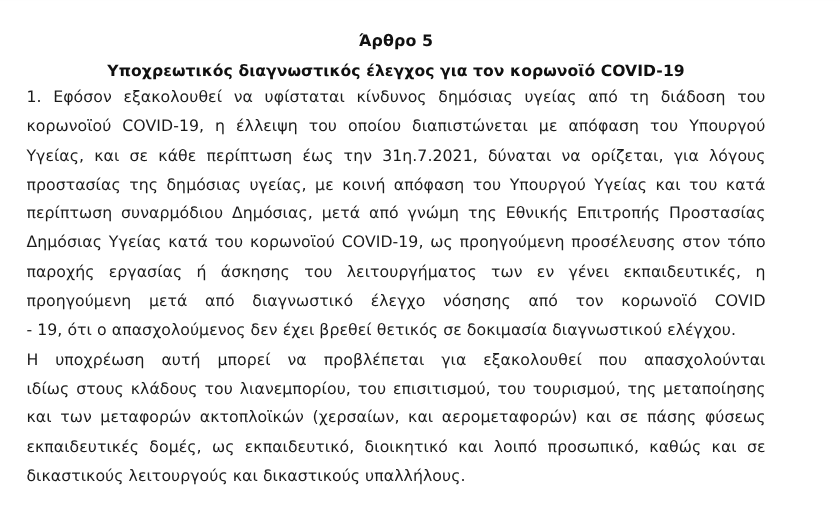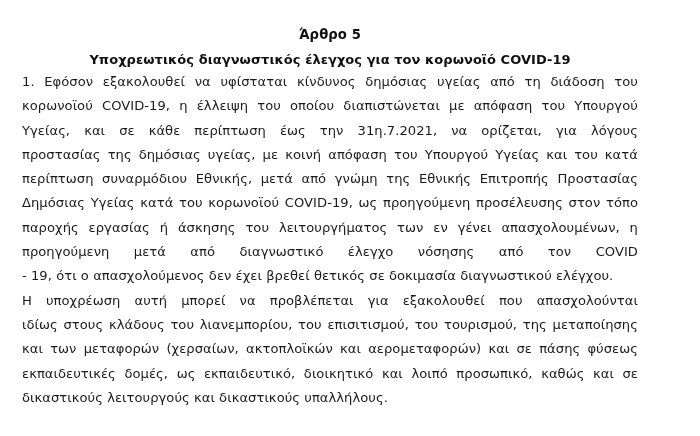--- a/index.html
+++ b/index.html
@@ -128,20 +128,21 @@
       </div>
       <div class="doc-line justify">
         <span>Υγείας,</span>
         <span>και</span>
         <span>σε</span>
         <span>κάθε</span>
         <span>περίπτωση</span>
         <span>έως</span>
         <span>την</span>
         <span>31η.7.2021,</span>
+        <span>δύναται</span>
         <span>να</span>
         <span>ορίζεται,</span>
         <span>για</span>
         <span>λόγους</span>
       </div>
       <div class="doc-line justify">
         <span>προστασίας</span>
         <span>της</span>
         <span>δημόσιας</span>
         <span>υγείας,</span>
@@ -151,21 +152,21 @@
         <span>του</span>
         <span>Υπουργού</span>
         <span>Υγείας</span>
         <span>και</span>
         <span>του</span>
         <span>κατά</span>
       </div>
       <div class="doc-line justify">
         <span>περίπτωση</span>
         <span>συναρμόδιου</span>
-        <span>Εθνικής,</span>
+        <span>Δημόσιας,</span>
         <span>μετά</span>
         <span>από</span>
         <span>γνώμη</span>
         <span>της</span>
         <span>Εθνικής</span>
         <span>Επιτροπής</span>
         <span>Προστασίας</span>
       </div>
       <div class="doc-line justify">
         <span>Δημόσιας</span>
@@ -183,32 +184,33 @@
       <div class="doc-line justify">
         <span>παροχής</span>
         <span>εργασίας</span>
         <span>ή</span>
         <span>άσκησης</span>
         <span>του</span>
         <span>λειτουργήματος</span>
         <span>των</span>
         <span>εν</span>
         <span>γένει</span>
-        <span>απασχολουμένων,</span>
+        <span>εκπαιδευτικές,</span>
         <span>η</span>
       </div>
       <div class="doc-line justify">
         <span>προηγούμενη</span>
         <span>μετά</span>
         <span>από</span>
         <span>διαγνωστικό</span>
         <span>έλεγχο</span>
         <span>νόσησης</span>
         <span>από</span>
         <span>τον</span>
+        <span>κορωνοϊό</span>
         <span>COVID</span>
       </div>
       <div class="doc-line">- 19, ότι ο απασχολούμενος δεν έχει βρεθεί θετικός σε δοκιμασία διαγνωστικού ελέγχου.</div>
       <div class="doc-line justify">
         <span>Η</span>
         <span>υποχρέωση</span>
         <span>αυτή</span>
         <span>μπορεί</span>
         <span>να</span>
         <span>προβλέπεται</span>
@@ -227,22 +229,22 @@
         <span>επισιτισμού,</span>
         <span>του</span>
         <span>τουρισμού,</span>
         <span>της</span>
         <span>μεταποίησης</span>
       </div>
       <div class="doc-line justify">
         <span>και</span>
         <span>των</span>
         <span>μεταφορών</span>
+        <span>ακτοπλοϊκών</span>
         <span>(χερσαίων,</span>
-        <span>ακτοπλοϊκών</span>
         <span>και</span>
         <span>αερομεταφορών)</span>
         <span>και</span>
         <span>σε</span>
         <span>πάσης</span>
         <span>φύσεως</span>
       </div>
       <div class="doc-line justify">
         <span>εκπαιδευτικές</span>
         <span>δομές,</span>

